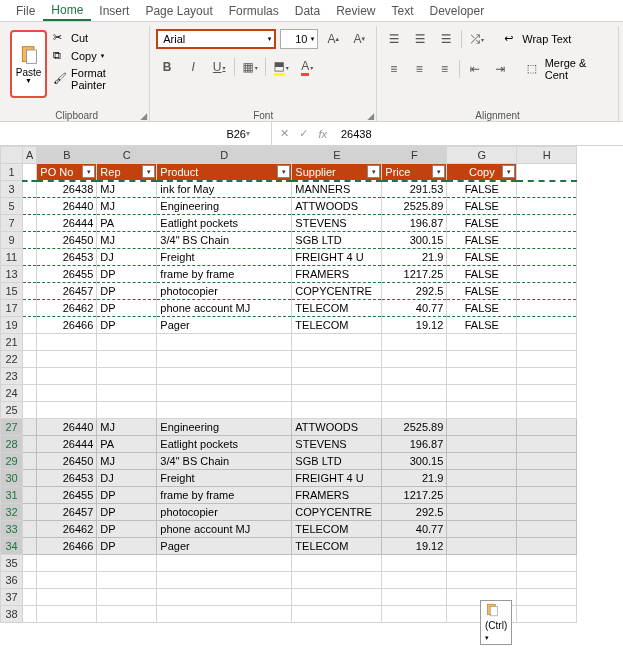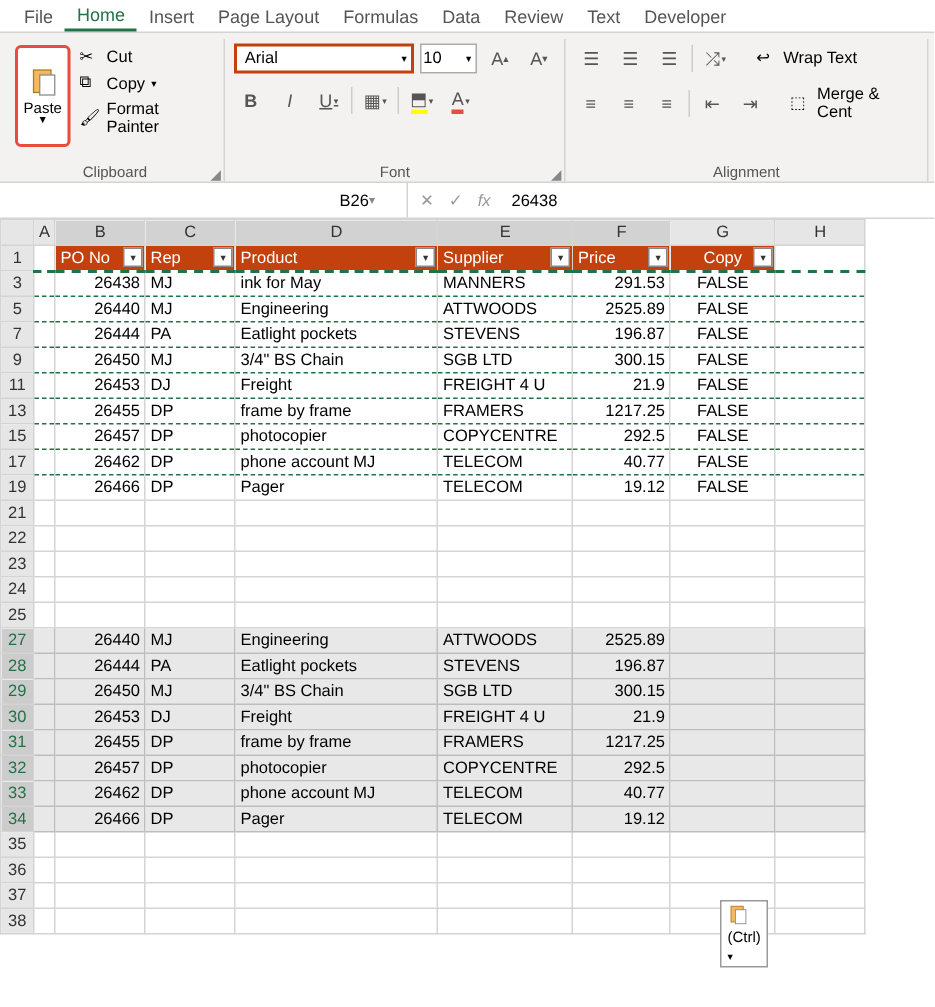--- a/index.html
+++ b/index.html
@@ -19,21 +19,21 @@
   .paste-icon { width: 20px; height: 20px; display: flex; align-items: center; justify-content: center; }
   .paste-label { font-size: 10px; margin-top: 2px; }
   .paste-dd { font-size: 7px; line-height: 5px;}
   .small-btn-col { display: flex; flex-direction: column; gap: 2px; }
   .small-btn { display: flex; align-items: center; gap: 4px; font-size: 11px; padding: 1px 2px; }
   .small-btn svg, .small-btn .ico { width: 14px; height: 14px; flex-shrink: 0; }
   
   .font-group { display: flex; flex-direction: column; gap: 6px; padding-top: 2px;}
   .font-row { display: flex; align-items: center; gap: 4px; }
   .font-select { width: 120px; height: 20px; border: 2px solid #c2410c; font-size: 11px; background: #fff; display: flex; align-items: center; justify-content: space-between; padding: 0 3px 0 5px; }
-  .font-size-sel { width: 38px; height: 20px; border: 1px solid #ababab; font-size: 11px; background: #fff; display: flex; align-items: center; justify-content: space-between; padding: 0 3px 0 1px;}
+  .font-size-sel { width: 38px; height: 20px; border: 1px solid #ababab; font-size: 11px; background: #fff; display: flex; align-items: center; justify-content: space-between; padding: 0 3px 0 14px;}
   .rib-btn { width: 22px; height: 22px; display: flex; align-items: center; justify-content: center; color: #555; font-size: 12px;}
   .rib-btn .dd { font-size: 6px; margin-left: 1px; }
   
   .align-group { display: flex; flex-direction: column; gap: 6px; padding-top: 2px;}
   
   .name-box-bar { display: flex; align-items: center; border-bottom: 1px solid #d4d4d4; height: 24px; }
   .name-box { width: 272px; border-right: 1px solid #d4d4d4; padding: 2px 21px; display: flex; align-items: center; justify-content: flex-end; font-size: 11px; height: 100%;}
   .fx-btns { display: flex; align-items: center; gap: 10px; padding: 0 8px; color: #999; }
   .fx-btns span[data-name="btn-fx"]{font-style: italic;}
   .formula-input { flex: 1; padding: 2px 6px; font-size: 11px; }

